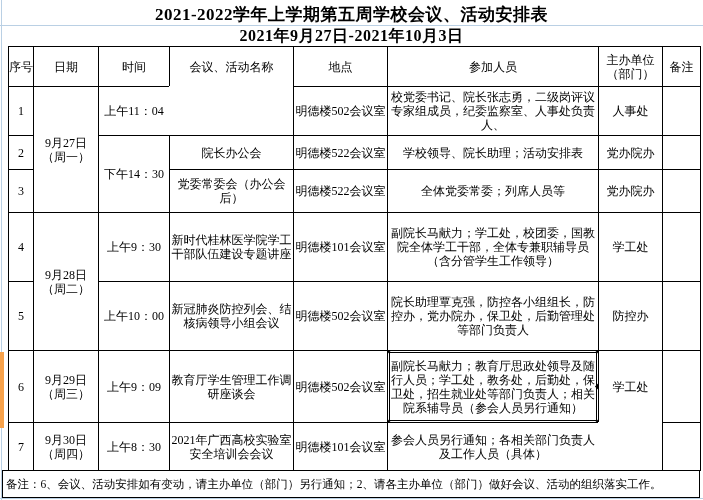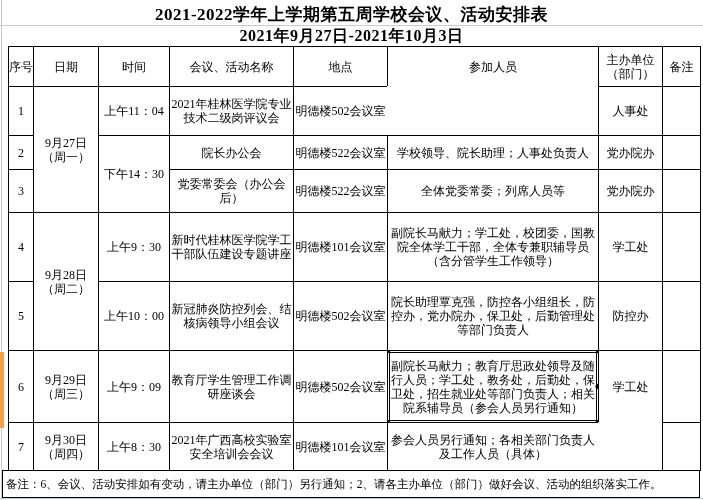--- a/index.html
+++ b/index.html
@@ -64,30 +64,30 @@
     <div class="c nw" style="grid-column:5;grid-row:1">地点</div>
     <div class="c nw" style="grid-column:6;grid-row:1">参加人员</div>
     <div class="c" style="grid-column:7;grid-row:1">主办单位
 （部门）</div>
     <div class="c nw" style="grid-column:8;grid-row:1">备注</div>
 
     <div class="c" style="grid-column:1;grid-row:2">1</div>
     <div class="c" style="grid-column:2;grid-row:2/span 3">9月27日
 （周一）</div>
     <div class="c nw" style="grid-column:3;grid-row:2">上午11：04</div>
-    <div class="c" style="grid-column:4;grid-row:2">2021年桂林医学院专业技术二级岗评议会</div>
     <div class="c" style="grid-column:5;grid-row:2">明德楼502会议室</div>
+    <div class="c" style="grid-column:6;grid-row:2">校党委书记、院长张志勇，二级岗评议专家组成员，纪委监察室、人事处负责人、</div>
     <div class="c" style="grid-column:7;grid-row:2">人事处</div>
     <div class="c" style="grid-column:8;grid-row:2"></div>
 
     <div class="c" style="grid-column:1;grid-row:3">2</div>
     <div class="c nw" style="grid-column:3;grid-row:3/span 2">下午14：30</div>
     <div class="c" style="grid-column:4;grid-row:3">院长办公会</div>
     <div class="c" style="grid-column:5;grid-row:3">明德楼522会议室</div>
-    <div class="c" style="grid-column:6;grid-row:3">学校领导、院长助理；人事处负责人</div>
+    <div class="c" style="grid-column:6;grid-row:3">学校领导、院长助理；活动安排表</div>
     <div class="c" style="grid-column:7;grid-row:3">党办院办</div>
     <div class="c" style="grid-column:8;grid-row:3"></div>
 
     <div class="c" style="grid-column:1;grid-row:4">3</div>
     <div class="c" style="grid-column:4;grid-row:4">党委常委会（办公会后）</div>
     <div class="c" style="grid-column:5;grid-row:4">明德楼522会议室</div>
     <div class="c" style="grid-column:6;grid-row:4">全体党委常委；列席人员等</div>
     <div class="c" style="grid-column:7;grid-row:4">党办院办</div>
     <div class="c" style="grid-column:8;grid-row:4"></div>
 

